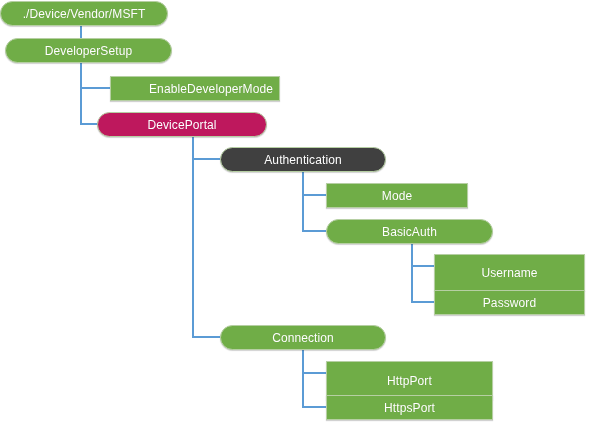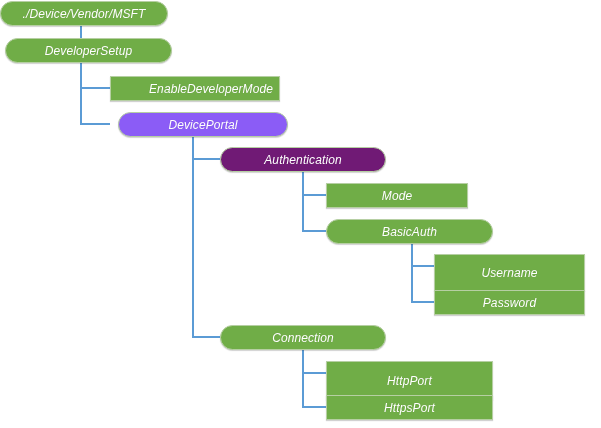--- a/index.html
+++ b/index.html
@@ -10,21 +10,20 @@
   }
   body {
     font-family: "Liberation Sans", sans-serif;
   }
   #diagram {
     position: relative;
     width: 601px;
     height: 428px;
     background: #ffffff;
     overflow: hidden;
-    font-style: italic;
   }
   #connector-layer {
     position: absolute;
     left: 0;
     top: 0;
     width: 601px;
     height: 428px;
     pointer-events: none;
   }
   .node {
@@ -74,24 +73,24 @@
   <div id="node-layer">
       <div class="node rounded" style="left: 0px; top: 1px; width: 168px; height: 25px; background: rgb(112, 173, 71); border-color: rgb(182, 207, 163); color: rgb(255, 255, 255);">
         <span class="node-label">./Device/Vendor/MSFT</span>
       </div>
       <div class="node rounded" style="left: 5px; top: 38px; width: 167px; height: 25px; background: rgb(112, 173, 71); border-color: rgb(182, 207, 163); color: rgb(255, 255, 255);">
         <span class="node-label">DeveloperSetup</span>
       </div>
       <div class="node rect" style="left: 110px; top: 76px; width: 170px; height: 25px; background: rgb(112, 173, 71); border-color: rgb(182, 207, 163); color: rgb(255, 255, 255); padding-left: 32px;">
         <span class="node-label">EnableDeveloperMode</span>
       </div>
-      <div class="node rounded" style="left: 118px; top: 112px; width: 170px; height: 25px; background: #8b5cf6; border-color: rgb(182, 207, 163); color: rgb(255, 255, 255);">
+      <div class="node rounded" style="left: 97px; top: 112px; width: 170px; height: 25px; background: #be185d; border-color: rgb(182, 207, 163); color: rgb(255, 255, 255);">
         <span class="node-label">DevicePortal</span>
       </div>
-      <div class="node rounded" style="left: 220px; top: 147px; width: 166px; height: 25px; background: #701a75; border-color: rgb(182, 207, 163); color: rgb(255, 255, 255);">
+      <div class="node rounded" style="left: 220px; top: 147px; width: 166px; height: 25px; background: #404040; border-color: rgb(182, 207, 163); color: rgb(255, 255, 255);">
         <span class="node-label">Authentication</span>
       </div>
       <div class="node rect" style="left: 326px; top: 183px; width: 142px; height: 25px; background: rgb(112, 173, 71); border-color: rgb(182, 207, 163); color: rgb(255, 255, 255);">
         <span class="node-label">Mode</span>
       </div>
       <div class="node rounded" style="left: 326px; top: 219px; width: 167px; height: 25px; background: rgb(112, 173, 71); border-color: rgb(182, 207, 163); color: rgb(255, 255, 255);">
         <span class="node-label">BasicAuth</span>
       </div>
       <div class="node rect" style="left: 434px; top: 254px; width: 151px; height: 37px; background: rgb(112, 173, 71); border-color: rgb(182, 207, 163); color: rgb(255, 255, 255);">
         <span class="node-label">Username</span>

